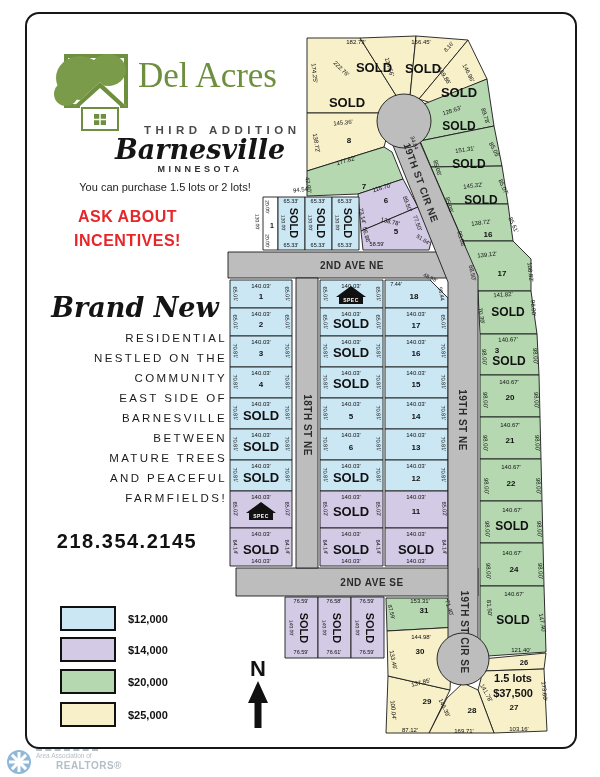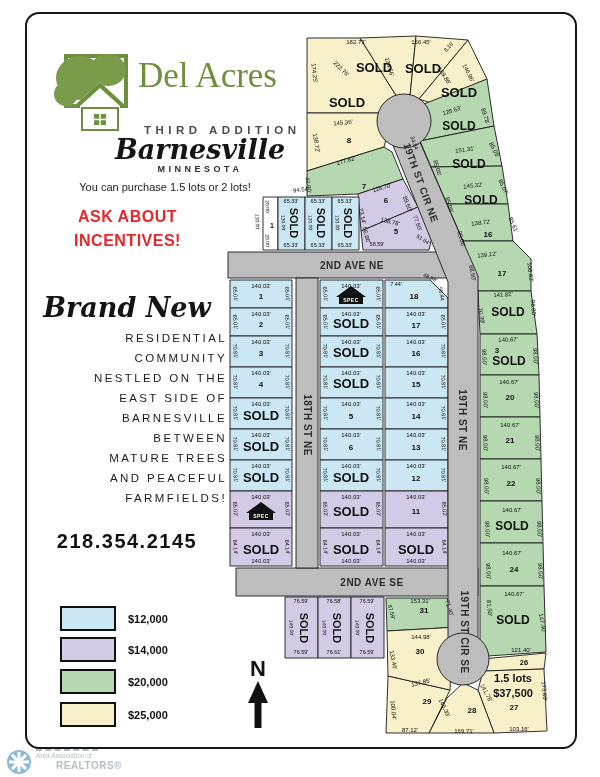--- a/index.html
+++ b/index.html
@@ -7,21 +7,21 @@
         font-family:"Liberation Sans",sans-serif;color:#111;}
   .frame{position:absolute;left:25px;top:12px;width:548px;height:733px;
          border:2.5px solid #171717;border-radius:14px;}
   .abs{position:absolute;}
   .brand1,.brand2{font-family:"Liberation Serif",serif;color:#6e8f3e;font-size:35px;line-height:1;}
   .brand3{color:#4a4a4a;font-size:11.5px;letter-spacing:4.5px;font-weight:600;}
   .city{font-family:"DejaVu Serif",serif;font-style:italic;font-weight:bold;font-size:27px;color:#151515;}
   .state{font-size:9px;letter-spacing:3.5px;font-weight:600;color:#2e2e2e;}
   .tagline{font-size:11px;color:#1c1c1c;}
   .incent{color:#e62629;font-weight:bold;font-size:16px;letter-spacing:.5px;line-height:1.05;}
-  .script{font-family:"DejaVu Serif",serif;font-style:italic;font-weight:bold;font-size:27px;color:#141414;}
+  .script{font-family:"DejaVu Serif",serif;font-style:italic;font-weight:bold;font-size:27px;color:#141414;margin-left:8px;}
   .bodyline{font-size:11.5px;letter-spacing:2.4px;color:#1b1b1b;line-height:20px;}
   .phone{font-size:20px;font-weight:bold;letter-spacing:1.5px;}
   .legend-row{position:absolute;left:60px;display:flex;align-items:center;}
   .swatch{width:52px;height:21px;border:2px solid #111;margin-right:12px;}
   .legend-label{font-size:11px;font-weight:bold;}
   .footer-logo{position:absolute;left:6px;top:749px;display:flex;align-items:flex-start;gap:4px;}
   .assoc{color:#b3bec6;font-size:6.5px;line-height:1.25;}
   .assoc .big{font-size:10px;letter-spacing:.5px;font-weight:bold;padding-left:20px;}
   .dashes{border-top:2px dashed #b3bec6;width:62px;margin-bottom:1px;}
   svg text{font-family:"Liberation Sans",sans-serif;}
@@ -48,22 +48,22 @@
   <div class="abs brand3" style="left:144px;top:124px">THIRD ADDITION</div>
   <div class="abs city" style="left:75px;top:134px;width:250px;text-align:center">Barnesville</div>
   <div class="abs state" style="left:75px;top:164px;width:250px;text-align:center">MINNESOTA</div>
   <div class="abs tagline" style="left:40px;top:181px;width:250px;text-align:center">You can purchase 1.5 lots or 2 lots!</div>
   <div class="abs incent" style="left:30px;top:209px;width:195px;text-align:center">ASK ABOUT</div>
   <div class="abs incent" style="left:30px;top:233px;width:195px;text-align:center">INCENTIVES!</div>
 
   <div class="abs script" style="left:27px;top:292px;width:200px;text-align:center">Brand New</div>
   <div class="abs" style="left:27px;top:328px;width:200px;text-align:right">
     <div class="bodyline">RESIDENTIAL</div>
+    <div class="bodyline">NESTLED ON THE</div>
     <div class="bodyline">COMMUNITY</div>
-    <div class="bodyline">NESTLED ON THE</div>
     <div class="bodyline">EAST SIDE OF</div>
     <div class="bodyline">BARNESVILLE</div>
     <div class="bodyline">BETWEEN</div>
     <div class="bodyline">MATURE TREES</div>
     <div class="bodyline">AND PEACEFUL</div>
     <div class="bodyline">FARMFIELDS!</div>
   </div>
   <div class="abs phone" style="left:27px;top:530px;width:200px;text-align:center">218.354.2145</div>
 
   <div class="legend-row" style="top:606px">

